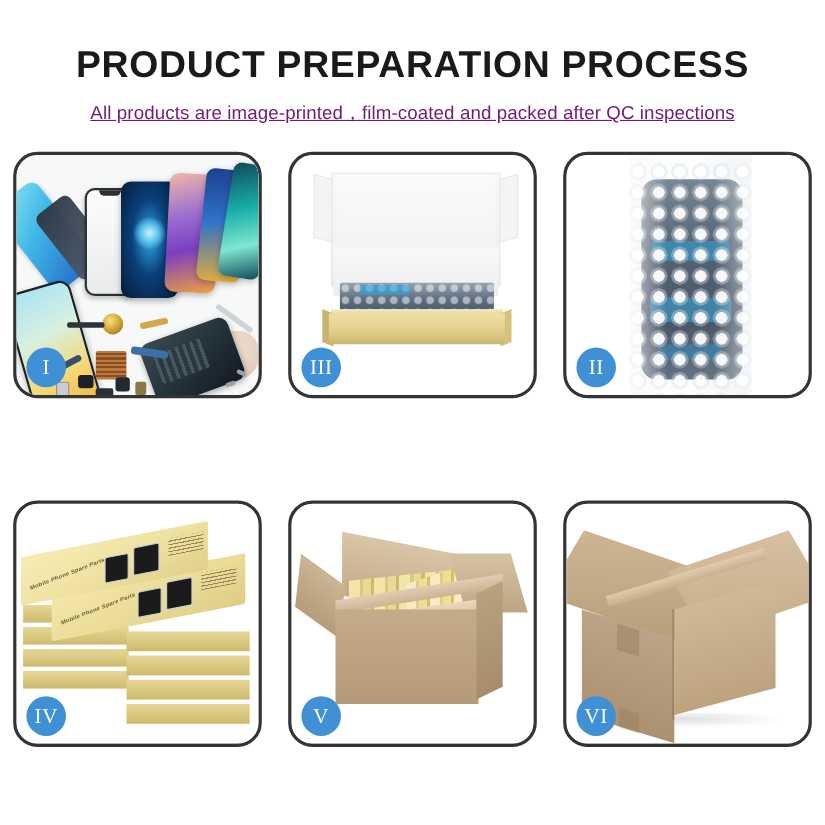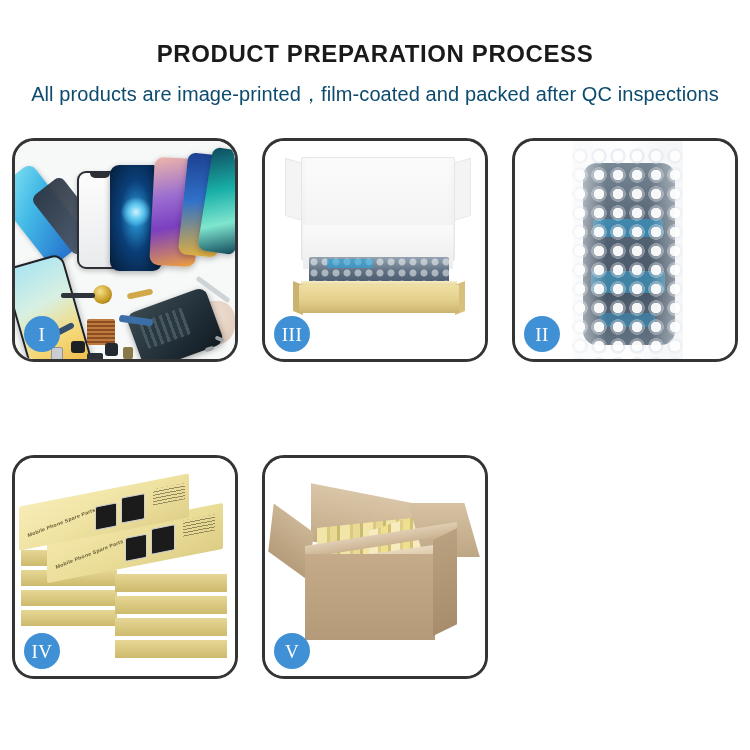--- a/index.html
+++ b/index.html
@@ -8,28 +8,28 @@
     background: #ffffff;
     font-family: "Liberation Sans", sans-serif;
     overflow: hidden;
   }
   .page { position: relative; width: 750px; height: 750px; background: #fff; }
 
   
   .header { position: absolute; left: 0; top: 0; width: 750px; text-align: center; }
   .title {
     font-family: "Liberation Sans", sans-serif;
-    font-size: 24px; font-weight: 700; letter-spacing: 0.6px;
+    font-size: 34px; font-weight: 700; letter-spacing: 0.6px;
     color: #1a1a1a; line-height: 1; padding-top: 42px;
     white-space: nowrap;
   }
   .subtitle {
     font-family: "Liberation Sans", sans-serif;
-    font-size: 20px; font-weight: 400; color: #0c4a6e;
-    padding-top: 15px; white-space: nowrap; letter-spacing: 0.1px;
+    font-size: 17px; font-weight: 400; color: #701a75;
+    padding-top: 15px; white-space: nowrap; letter-spacing: 0.1px; text-decoration: underline;
   }
 
   
   .grid {
     position: absolute; left: 12px; top: 138px;
     width: 726px; height: 545px;
     display: grid;
     grid-template-columns: repeat(3, 226px);
     grid-template-rows: 224px 224px;
     column-gap: 24px; row-gap: 93px;
@@ -374,15 +374,29 @@
         <div class="c-fill2"></div>
         <div class="c-flapRight"></div>
         <div class="c-topedge"></div>
         <div class="c-flapFront"></div>
         <div class="c-body"></div>
         <div class="c-face2"></div>
       </div>
       <div class="badge">V</div>
     </div>
 
+    <div class="panel p6">
+      <div class="stage">
+        <div class="s-shadow"></div>
+        <div class="s-top"></div>
+        <div class="s-topB"></div>
+        <div class="s-tape"></div>
+        <div class="s-left"></div>
+        <div class="s-right"></div>
+        <div class="s-seam"></div>
+        <div class="s-tab1"></div>
+        <div class="s-tab2"></div>
+      </div>
+      <div class="badge">VI</div>
+    </div>
 
   </div>
 </div>
 
 </body></html>

